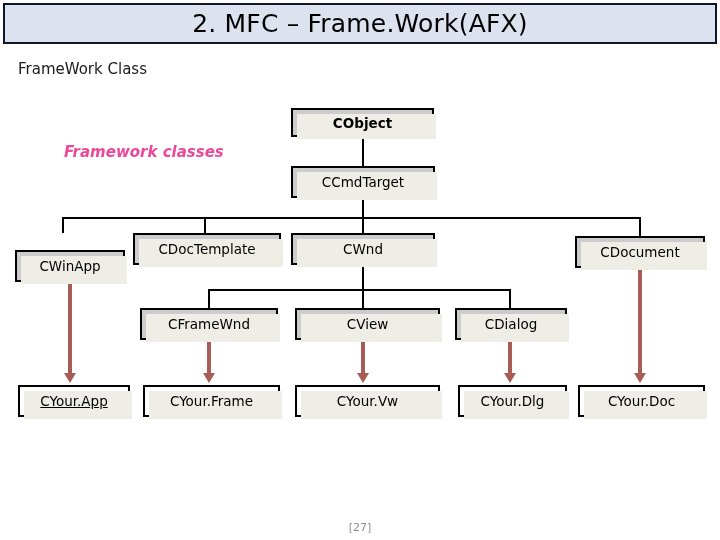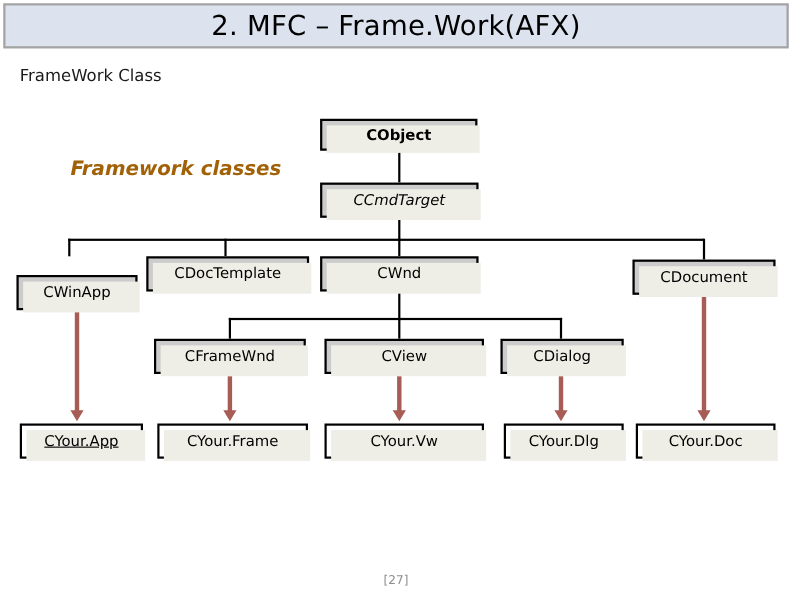--- a/index.html
+++ b/index.html
@@ -16,21 +16,21 @@
   }
 
   
   #title-bar {
     position: absolute;
     left: 3px;
     top: 3px;
     width: 714px;
     height: 41px;
     background: #dce3ef;
-    border: 2px solid #a3a3a3;
+    border: 2px solid #0f172a;
     box-sizing: border-box;
     display: flex;
     align-items: center;
     justify-content: center;
   }
   #title-text {
     font-size: 25px;
     color: #000000;
     font-family: "DejaVu Sans", "Liberation Sans", sans-serif;
     letter-spacing: 0.2px;
@@ -45,24 +45,24 @@
     font-size: 15px;
     color: #1a1a1a;
     white-space: nowrap;
   }
 
   
   #section-caption {
     position: absolute;
     left: 64px;
     top: 143px;
-    font-size: 18px;
+    font-size: 15px;
     font-weight: bold;
     font-style: italic;
-    color: #a16207;
+    color: #ec4899;
     white-space: nowrap;
   }
 
   
   #diagram {
     position: absolute;
     left: 0;
     top: 0;
     width: 720px;
     height: 540px;
@@ -155,21 +155,21 @@
 <div id="section-caption">Framework classes</div>
 
 <div id="diagram">
 
   <div class="node framework" style="left:291px; top:108px; width:143px; height:29px;font-weight:bold;">
     <span>CObject</span>
   </div>
 
   <div class="line-v" style="left:362px; top:137px; height:29px;"></div>
 
-  <div class="node framework" style="left:291px; top:166px; width:144px; height:32px;font-style:italic;">
+  <div class="node framework" style="left:291px; top:166px; width:144px; height:32px;">
     <span>CCmdTarget</span>
   </div>
 
   <div class="line-v" style="left:362px; top:198px; height:21px;"></div>
   <div class="line-h" style="left:62px; top:217px; width:578px;"></div>
   <div class="line-v" style="left:62px; top:217px; height:16px;"></div>
   <div class="line-v" style="left:204px; top:217px; height:16px;"></div>
   <div class="line-v" style="left:362px; top:217px; height:16px;"></div>
   <div class="line-v" style="left:639px; top:217px; height:19px;"></div>
 

